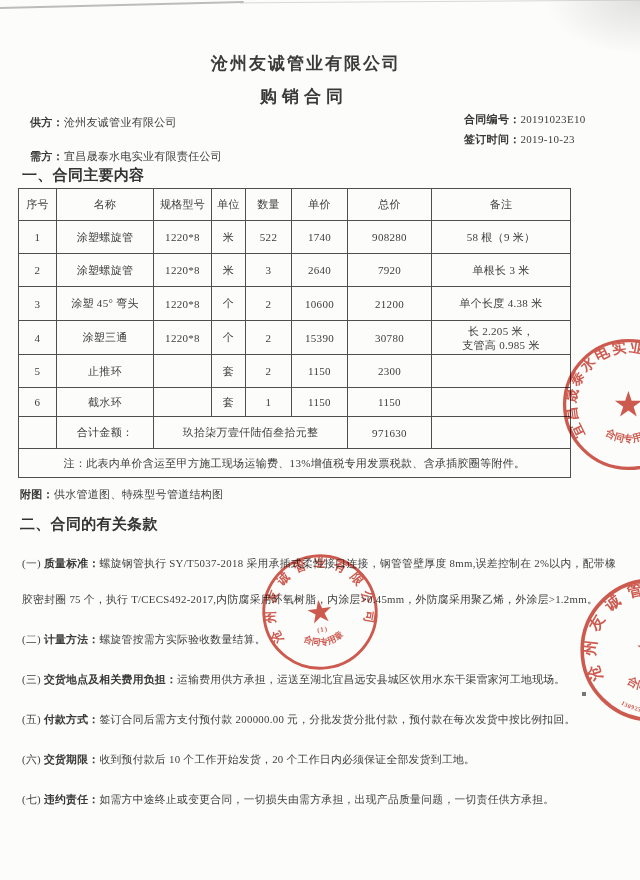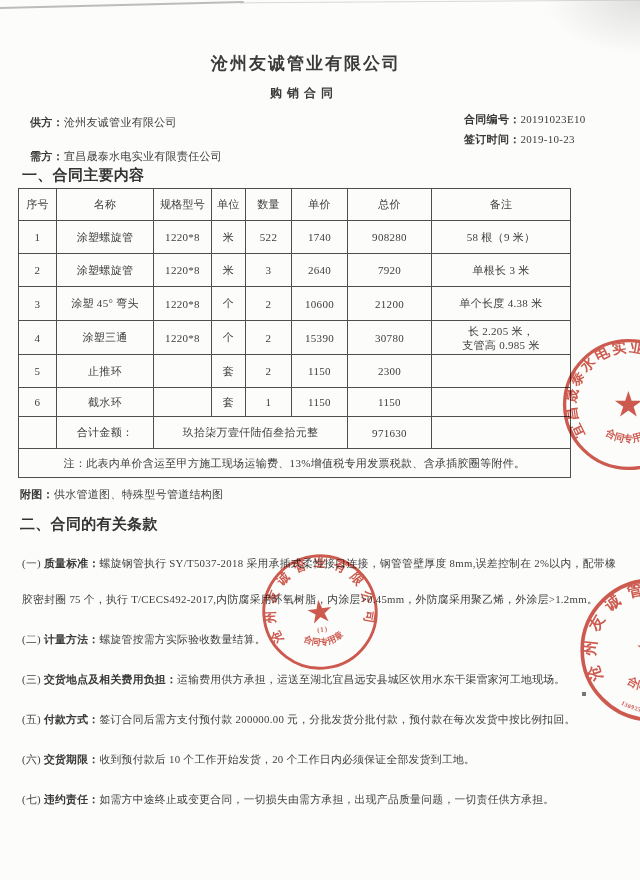--- a/index.html
+++ b/index.html
@@ -12,21 +12,21 @@
   .abs{position:absolute;}
   .b{font-weight:bold;color:#383838;}
   
   .scan-line{position:absolute;top:4px;left:-6px;width:250px;height:2px;background:#9a9a9a;transform:rotate(-1.4deg);opacity:.65;border-radius:2px;}
   .scan-line2{position:absolute;top:1px;left:240px;width:400px;height:1px;background:#c2c2c2;transform:rotate(-.4deg);opacity:.6;}
   .corner-smudge{position:absolute;top:0;right:0;width:95px;height:55px;
     background:radial-gradient(ellipse at top right,rgba(150,150,150,.28),rgba(150,150,150,0) 70%);}
   .scan-dot{position:absolute;left:582px;top:692px;width:4px;height:4px;background:#4a4a4a;opacity:.75;}
   
   .title{left:0;top:52px;width:612px;text-align:center;font-size:17px;font-weight:600;letter-spacing:2px;color:#3a3a3a;}
-  .subtitle{left:0;top:85px;width:608px;text-align:center;font-size:12px;font-weight:600;letter-spacing:5px;color:#3a3a3a;}
+  .subtitle{left:0;top:85px;width:608px;text-align:center;font-size:17px;font-weight:600;letter-spacing:5px;color:#3a3a3a;}
   .party-supplier{left:30px;top:115px;}
   .party-buyer{left:30px;top:149px;}
   .cinfo{left:420px;top:110px;line-height:19.5px;margin-left:44px;}
   .sec-head{font-weight:bold;font-size:15px;color:#333;}
   .sec1{left:22px;top:166px;}
   
   table.main{position:absolute;left:18px;top:188px;border-collapse:collapse;table-layout:fixed;width:552px;}
   table.main td,table.main th{border:1px solid #4f4f4f;text-align:center;vertical-align:middle;
     font-weight:normal;font-size:11px;padding:1px 2px;overflow:hidden;}
   tr.hd{height:32px;}

